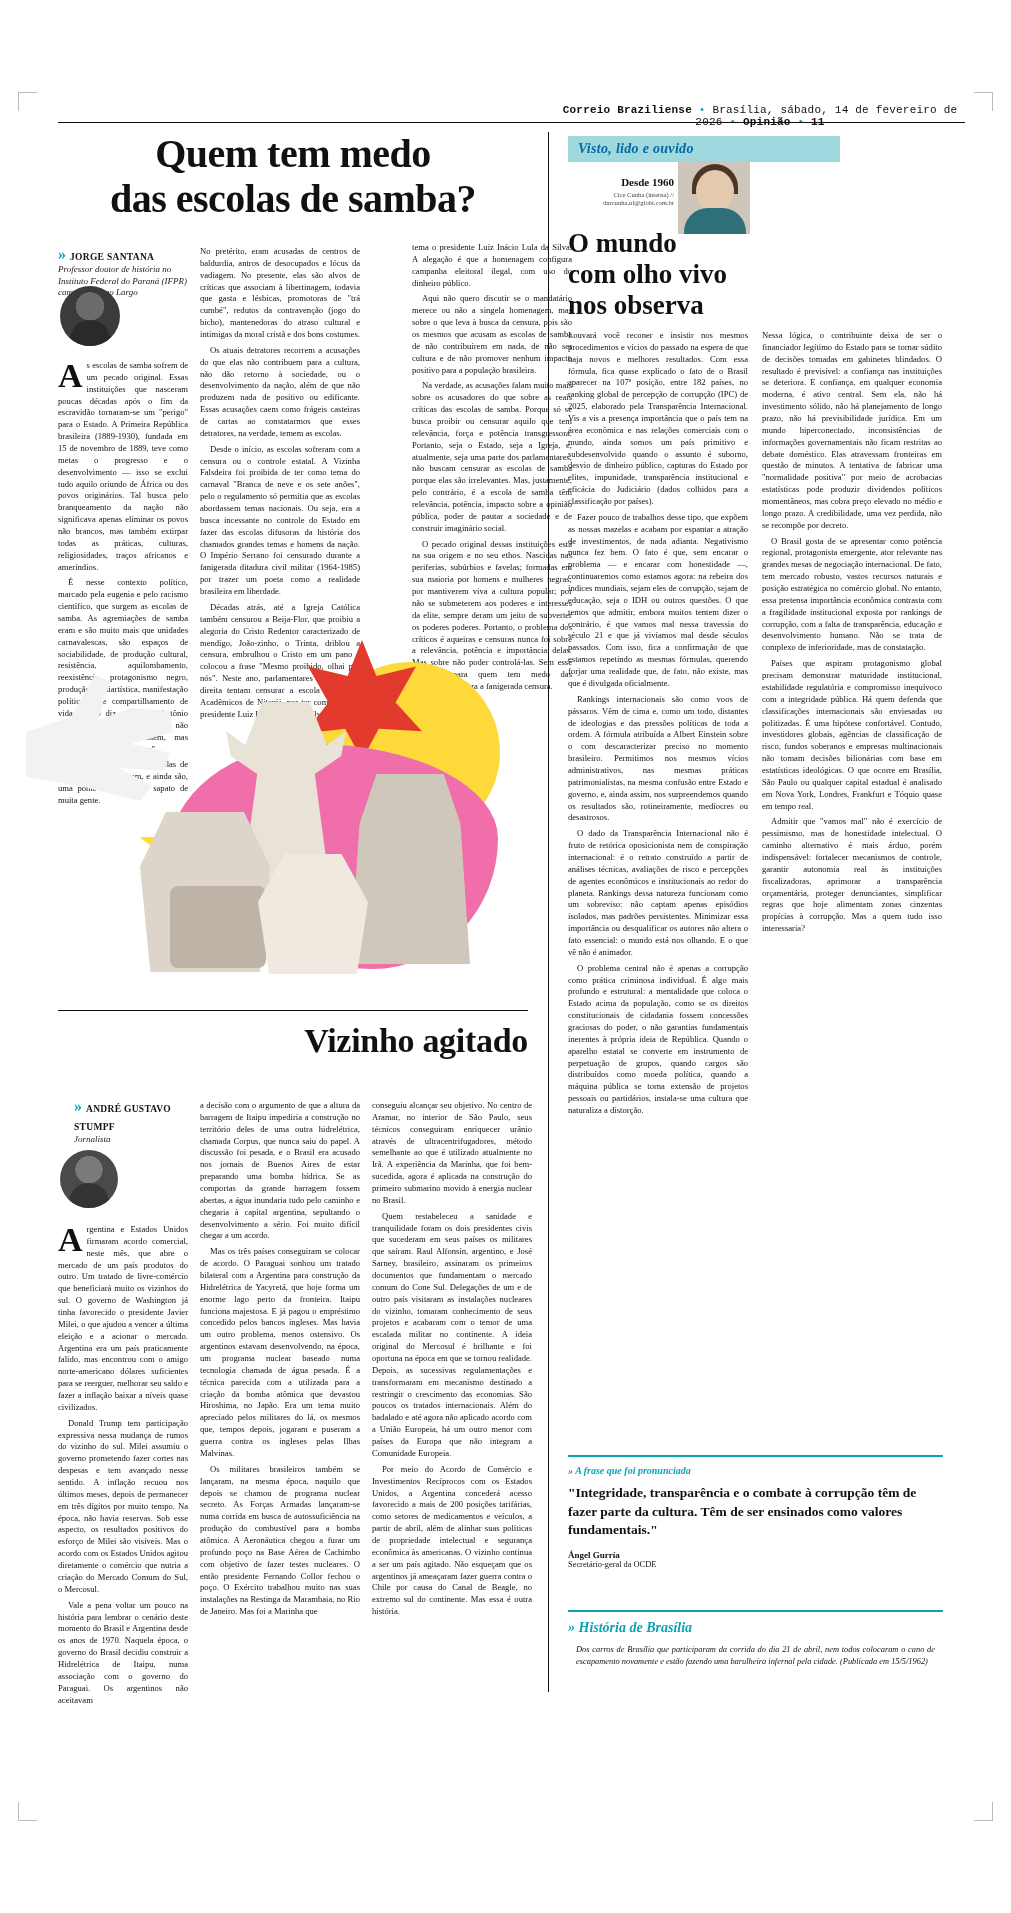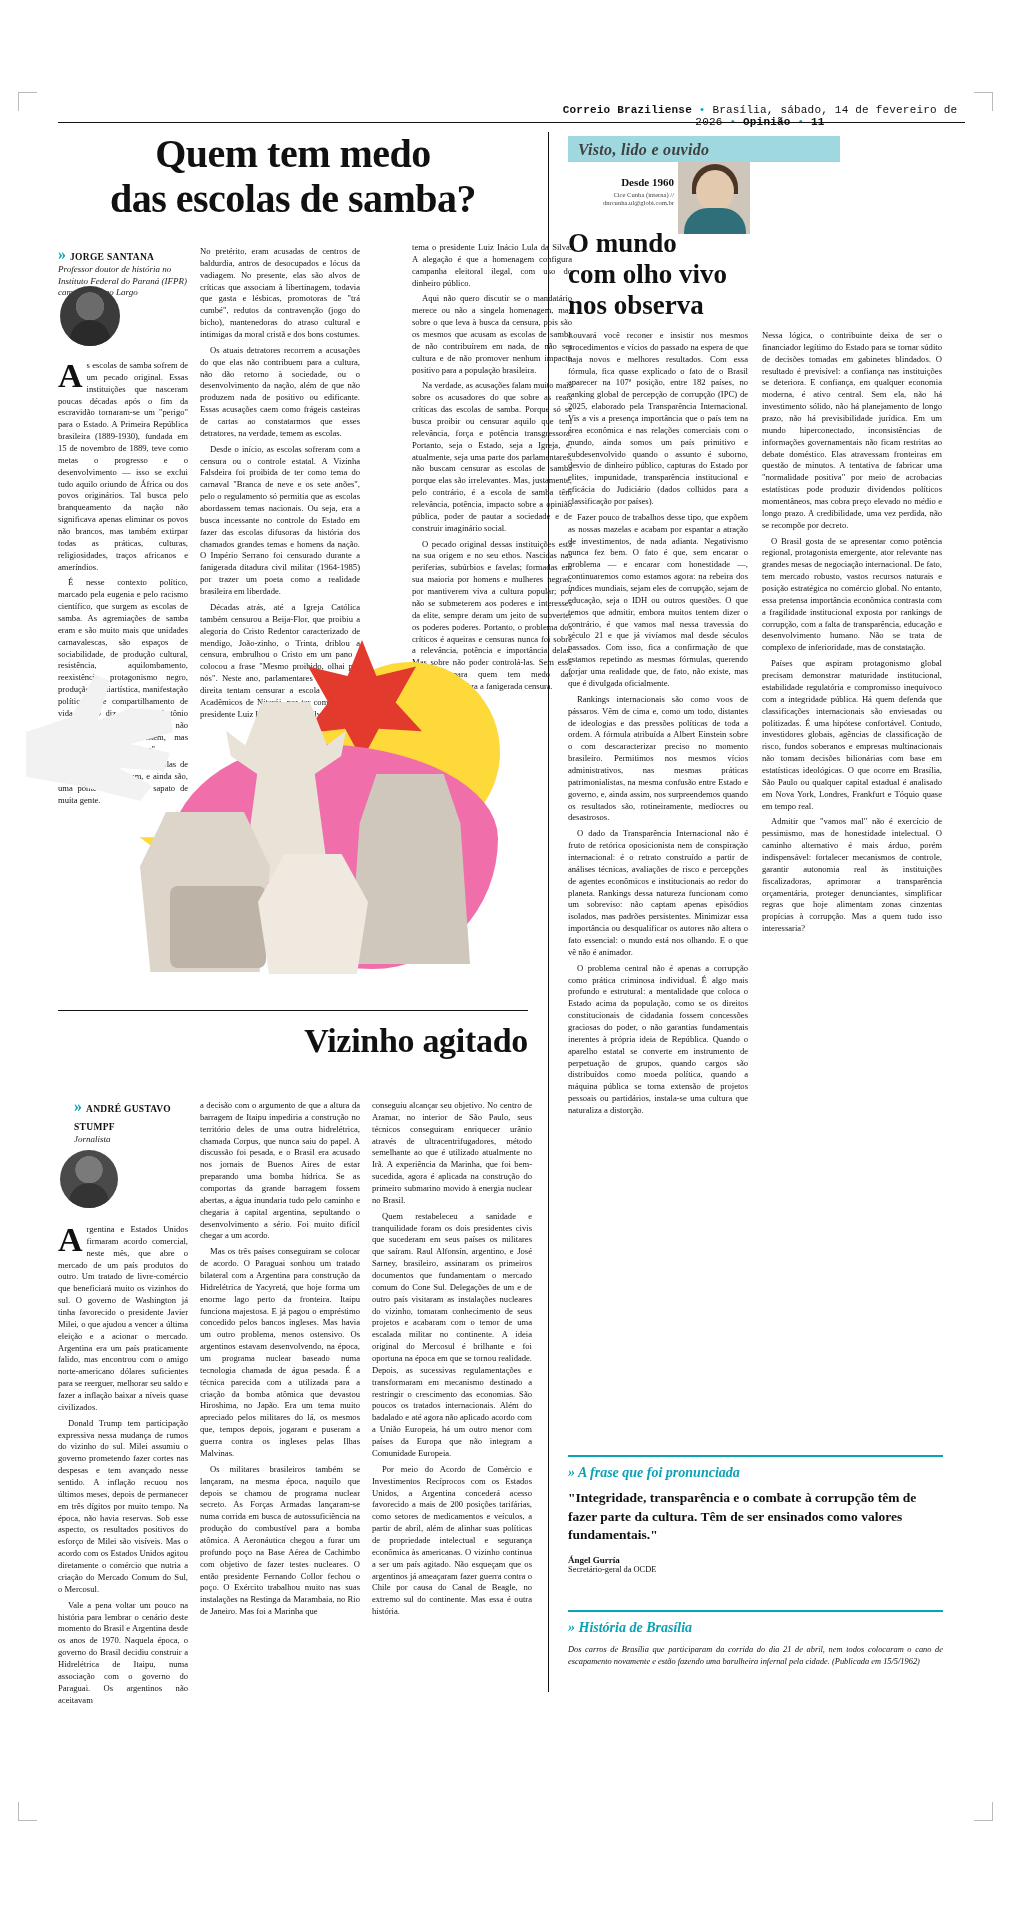--- a/index.html
+++ b/index.html
@@ -66,42 +66,42 @@
   .portrait2{position:absolute;left:60px;top:1150px;width:58px;height:58px;border-radius:50%;
     background:radial-gradient(circle at 50% 34%,#7a7a7a 0 28%,#4a4a4a 29% 100%);overflow:hidden;}
   .portrait2:after{content:"";position:absolute;left:9px;top:33px;width:40px;height:32px;border-radius:20px 20px 6px 6px;background:#343434;}
   .c4{left:58px;top:1224px;width:130px;}
   .c5{left:200px;top:1100px;width:160px;}
   .c6{left:372px;top:1100px;width:160px;}
 
   
   .rail-divider{position:absolute;left:548px;top:132px;width:1px;height:1560px;background:#111;}
   .vlo{position:absolute;left:568px;top:136px;width:272px;height:26px;background:#9fd8de;}
-  .vlo span{display:block;padding:5px 10px;font-weight:700;font-style:italic;color:#404040;font-size:16px;letter-spacing:.3px;}
+  .vlo span{display:block;padding:5px 10px;font-weight:700;font-style:italic;color:#0369a1;font-size:14px;letter-spacing:.3px;}
   .vlo-photo{position:absolute;left:678px;top:162px;width:72px;height:72px;background:#cfc6bb;overflow:hidden;}
   .vlo-photo .face{position:absolute;left:18px;top:8px;width:38px;height:42px;border-radius:50%;background:#e3c9ae;}
   .vlo-photo .hair{position:absolute;left:14px;top:2px;width:46px;height:30px;border-radius:23px 23px 0 0;background:#4b3626;}
   .vlo-photo .body{position:absolute;left:6px;top:46px;width:62px;height:28px;border-radius:24px 24px 0 0;background:#2f6f7a;}
   .desde{position:absolute;left:568px;top:176px;width:106px;text-align:right;font-weight:700;font-size:11px;}
   .desde small{display:block;font-weight:400;font-size:6.6px;color:#444;margin-top:3px;line-height:1.25;}
 
   .rtitle{position:absolute;left:568px;top:228px;width:300px;font-weight:700;font-size:27px;line-height:1.14;}
   .c7{left:568px;top:330px;width:180px;}
   .c8{left:762px;top:330px;width:180px;}
   .c7 p,.c8 p{margin:0 0 4px 0;text-indent:9px;}
 
   .frase{position:absolute;left:568px;top:1455px;width:375px;border-top:2px solid #0aa3b5;padding-top:8px;}
-  .frase h3{margin:0 0 8px 0;font-size:14px;font-weight:700;color:#0aa3b5;font-style:italic;}
+  .frase h3{margin:0 0 8px 0;font-size:10px;font-weight:700;color:#0aa3b5;font-style:italic;}
   .frase .quote{font-family:"Liberation Serif",serif;font-size:13.5px;line-height:1.38;font-weight:700;margin-bottom:10px;}
   .frase .who{font-size:9px;font-weight:700;}
   .frase .whorole{font-size:8.4px;}
 
   .hist{position:absolute;left:568px;top:1610px;width:375px;border-top:2px solid #0aa3b5;padding-top:8px;}
   .hist h3{margin:0 0 8px 0;font-size:14px;font-weight:700;color:#0aa3b5;font-style:italic;}
-  .hist p{margin:0;font-size:8.4px;line-height:1.42;font-style:italic;text-align:justify;}
+  .hist p{margin:8px;font-size:8.4px;line-height:1.42;font-style:italic;text-align:justify;}
   .arrows{color:#0aa3b5;}
 </style>
 </head>
 <body>
 
 <div class="page">
 
   <div class="crop-mark cm-tl"></div>
   <div class="crop-mark cm-tr"></div>
   <div class="crop-mark cm-bl"></div>

